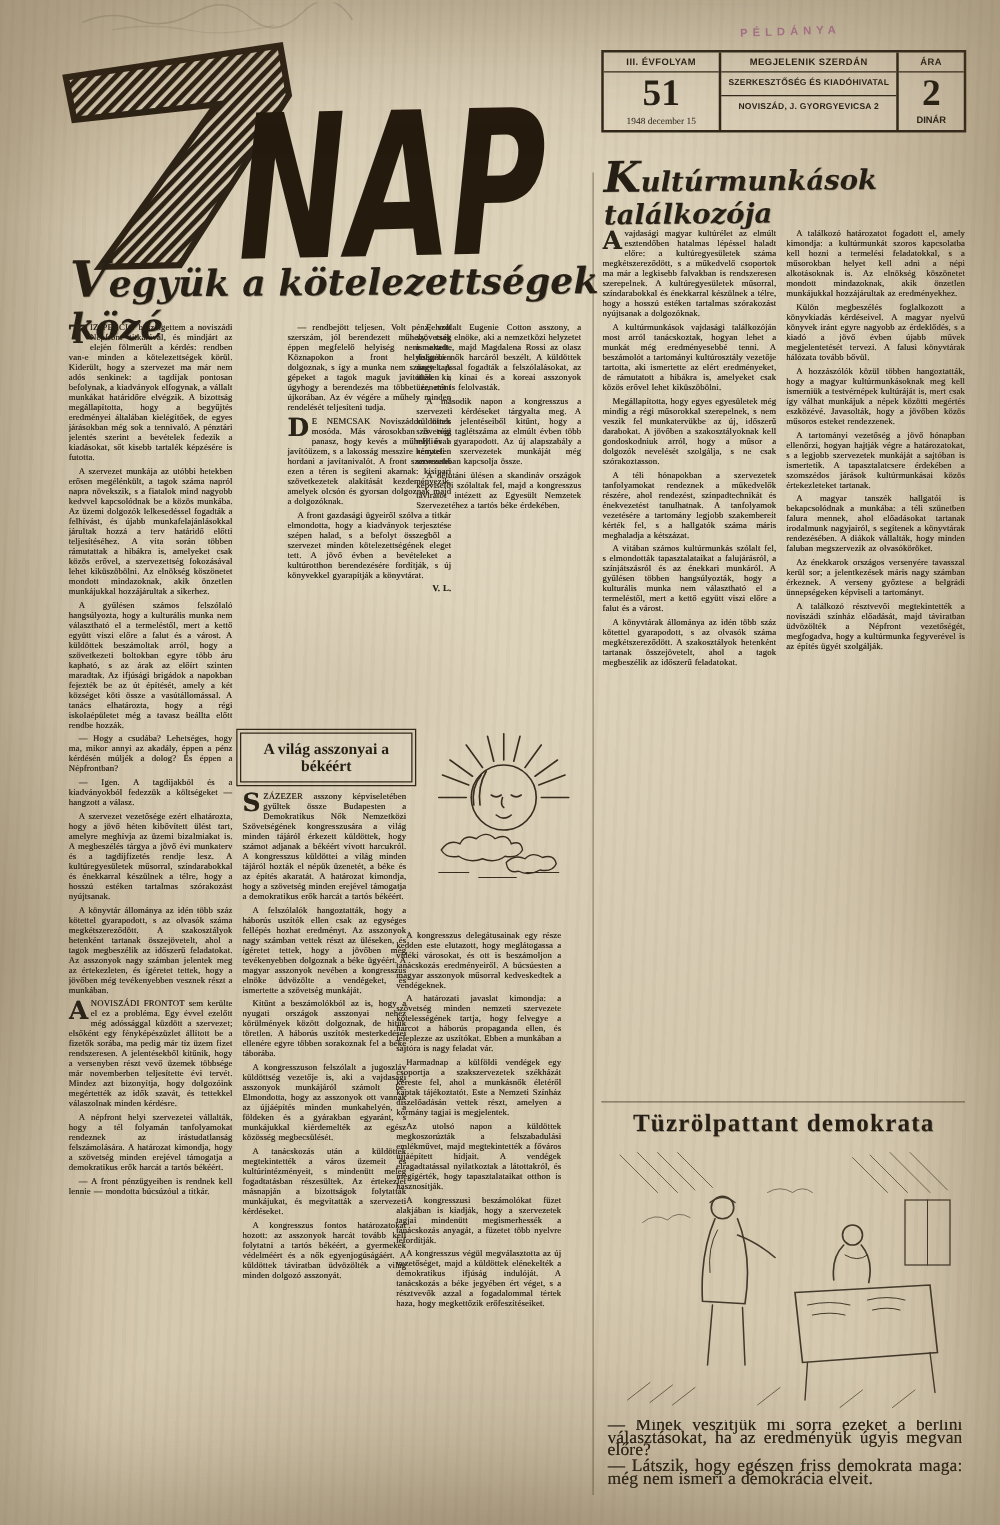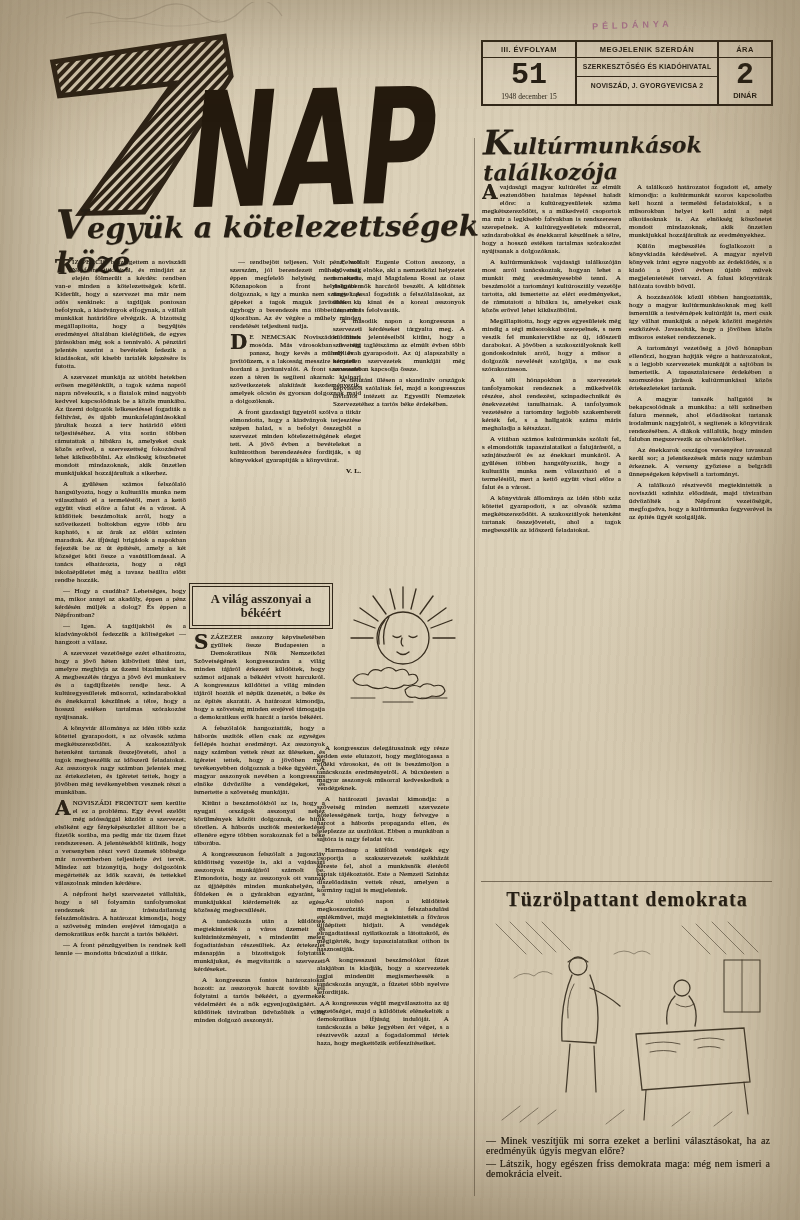--- a/index.html
+++ b/index.html
@@ -36,21 +36,21 @@
   }
 
   
   .hdr{position:absolute;left:481px;top:40px;width:292px;border:2px solid #32281a;display:flex;background:rgba(228,219,198,.35);box-sizing:border-box;}
   .hcol{display:flex;flex-direction:column;box-sizing:border-box;}
   .hcol1{width:94px;border-right:2px solid #32281a;}
   .hcol2{width:142px;border-right:2px solid #32281a;}
   .hcol3{flex:1;}
   .hlab{font-family:"Liberation Sans",sans-serif;font-weight:bold;font-size:7.5px;letter-spacing:.4px;
         text-align:center;padding:3px 2px;border-bottom:1.5px solid #32281a;white-space:nowrap;overflow:hidden;}
-  .bignum{font-family:Liberation Mono, monospace;font-weight:bold;font-size:30px;line-height:32px;text-align:center;padding-top:1px;}
+  .bignum{font-family:Liberation Serif, serif;font-weight:bold;font-size:30px;line-height:32px;text-align:center;padding-top:1px;}
   .smallrow{font-size:7.5px;text-align:center;padding:1px 0 3px;}
   .office{font-family:"Liberation Sans",sans-serif;font-weight:bold;font-size:6.8px;line-height:8px;
           text-align:center;letter-spacing:.2px;padding:5px 2px;}
   .office.first{border-bottom:1.5px solid #32281a;}
   .dinar{font-family:"Liberation Sans",sans-serif;font-weight:bold;font-size:7.5px;text-align:center;padding-bottom:3px;}
 
   
   .lead-h{
     position:absolute;left:56px;top:206px;width:424px;
     font-family:"DejaVu Serif",serif;font-style:italic;font-weight:bold;
@@ -95,21 +95,21 @@
 
   
   .vdiv{position:absolute;left:474px;top:138px;width:1px;height:1058px;background:rgba(58,46,30,.45);}
   .cart-rule{position:absolute;left:481px;top:881px;width:291px;height:1px;background:rgba(58,46,30,.6);}
 
   
   .cartoon-h{position:absolute;left:482px;top:888px;width:290px;text-align:center;
              font-weight:bold;font-size:20px;letter-spacing:1px;
              text-shadow:.5px .5px 0 rgba(40,30,16,.3);}
   .cartoon-art{position:absolute;left:486px;top:914px;width:282px;height:218px;}
-  .cartoon-cap{position:absolute;left:486px;top:1136px;width:284px;font-size:10px;line-height:10px;}
+  .cartoon-cap{position:absolute;left:486px;top:1136px;width:284px;font-size:14px;line-height:10px;}
   .cartoon-cap p{margin:0 0 3px;text-indent:0;}
 </style>
 </head>
 <body>
 
 <div class="page">
   <div class="tex"></div>
 
   <svg class="scribble" viewBox="0 0 260 26">
     <path d="M6,16 q22,-10 44,-2 t46,-6 t44,4 t42,-4 t40,6" fill="none" stroke="rgba(80,68,54,.38)" stroke-width="1.2"></path>

